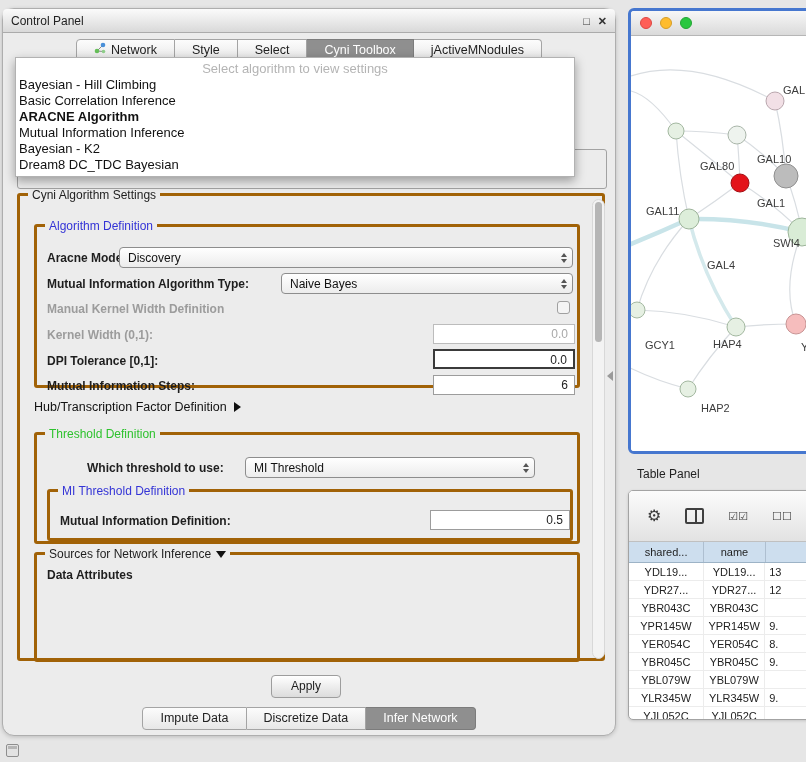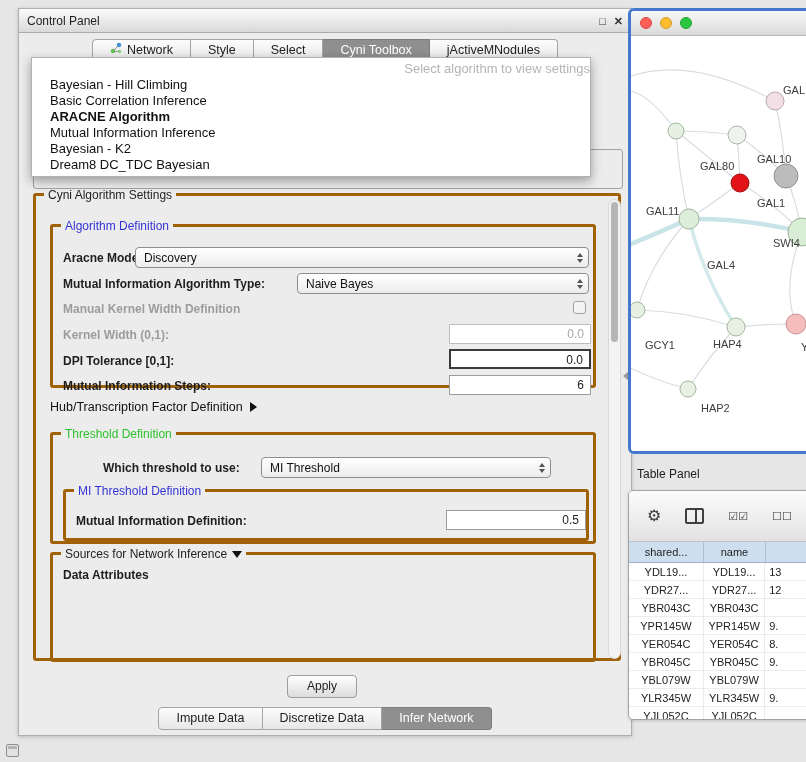--- a/index.html
+++ b/index.html
@@ -1,41 +1,41 @@
 <!DOCTYPE html>
 <html><head>
 <meta charset="utf-8">
 <style>
   html,body{margin:0;padding:0;}
   #root{position:relative;width:806px;height:762px;overflow:hidden;background:#e6e6e6;
         font-family:"Liberation Sans",sans-serif;color:#1e1e1e;}
   
-  .control-panel{position:absolute;left:18px;top:8px;width:612px;height:726px;background:#ececec;
-                 border:1px solid #aeaeae;border-radius:0;box-shadow:0 1px 4px rgba(0,0,0,.18);}
+  .control-panel{position:absolute;left:2px;top:8px;width:612px;height:726px;background:#ececec;
+                 border:1px solid #aeaeae;border-radius:12px;box-shadow:0 1px 4px rgba(0,0,0,.18);}
   .cp-titlebar{position:absolute;left:0;top:0;width:100%;height:24px;box-sizing:border-box;
                background:linear-gradient(#fbfbfb,#d9d9d9);border-bottom:1px solid #ababab;
                border-radius:4px 4px 0 0;display:flex;align-items:center;padding:0 8px;}
   .cp-title{font-size:12px;color:#222;}
   .cp-winbtns{margin-left:auto;display:flex;gap:8px;}
   .winbtn{font-size:11px;color:#333;line-height:14px;cursor:default;}
   .cp-tabs{position:absolute;top:30px;left:0;width:100%;display:flex;justify-content:center;z-index:5;}
   .cp-tab{height:21px;line-height:21px;padding:0 17px;font-size:12.5px;color:#222;
           background:linear-gradient(#fcfcfc,#e7e7e7);border:1px solid #a4a4a4;border-left:none;
           display:flex;align-items:center;gap:5px;white-space:nowrap;}
   .cp-tab:first-child{border-left:1px solid #a4a4a4;border-radius:4px 0 0 4px;}
   .cp-tab:last-child{border-radius:0 4px 4px 0;}
   .cp-tab.active{background:#8f8f8f;color:#fff;border-color:#7c7c7c;}
   
   .partial-fs{position:absolute;left:14px;top:140px;width:588px;height:38px;
               border:1px solid #a2a2a2;border-radius:3px;z-index:1;}
   
   .algo-popup{position:absolute;left:12px;top:48px;width:560px;height:120px;background:#fff;
               border:1px solid #b2b2b2;box-shadow:0 4px 10px rgba(0,0,0,.35);z-index:40;padding-top:2px;box-sizing:border-box;}
-  .popup-placeholder{font-size:13px;color:#b4b4b4;text-align:right;height:17px;line-height:17px;}
-  .popup-item{font-size:13px;color:#111;height:16px;line-height:16px;padding-left:18px;}
+  .popup-placeholder{font-size:13px;color:#b4b4b4;text-align:center;height:17px;line-height:17px;}
+  .popup-item{font-size:13px;color:#111;height:16px;line-height:16px;padding-left:3px;}
   .popup-item.selected{font-weight:bold;}
   
   .fieldset{position:absolute;border:3px solid #a16207;border-radius:3px;box-sizing:border-box;}
   .legend{position:absolute;top:-8px;left:8px;background:#ececec;padding:0 4px;font-size:12px;
           line-height:15px;color:#1e1e1e;white-space:nowrap;display:flex;align-items:center;gap:5px;}
   .legend.blue{color:#3434d6;}
   .legend.green{color:#2ec22e;}
   .flabel{position:absolute;font-size:12px;font-weight:bold;color:#1e1e1e;line-height:16px;white-space:nowrap;}
   .flabel.disabled{color:#9c9c9c;}
   .combo{position:absolute;height:21px;box-sizing:border-box;border:1px solid #8d8d8d;border-radius:4px;

